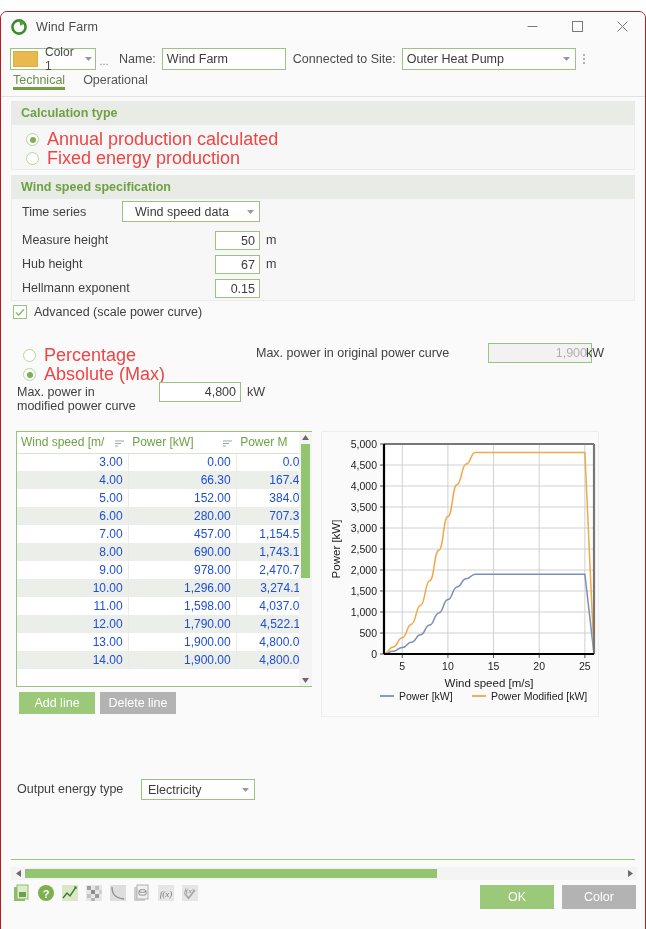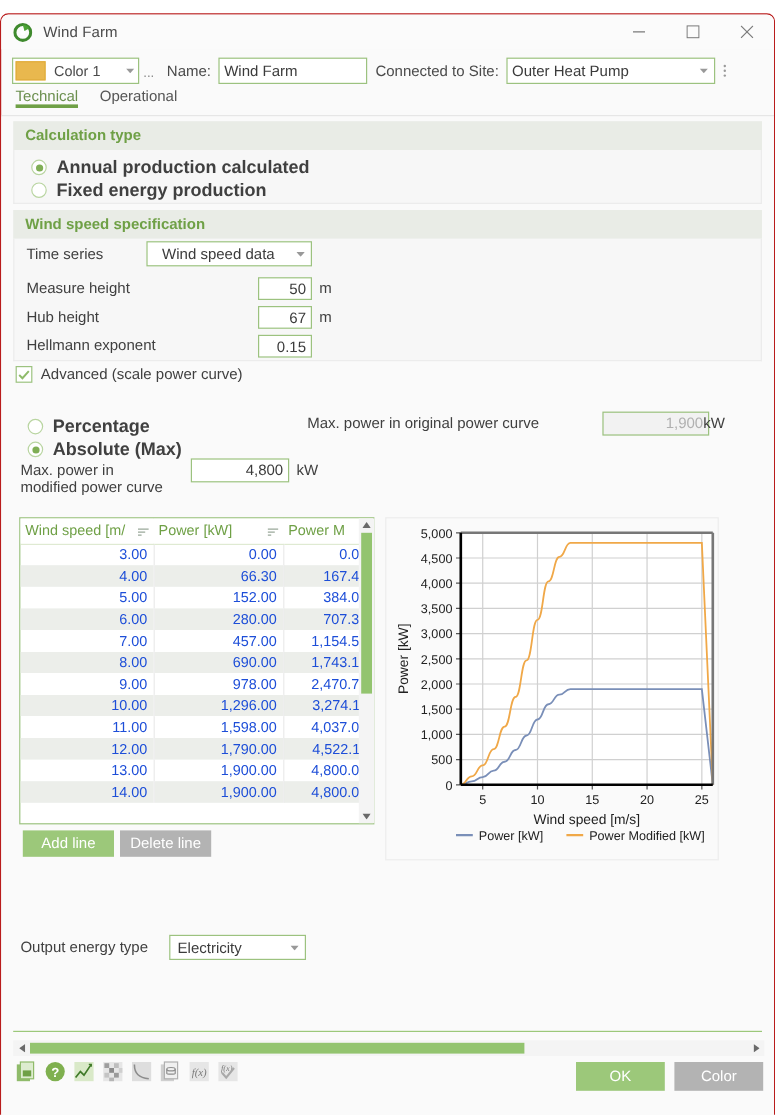--- a/index.html
+++ b/index.html
@@ -47,21 +47,21 @@
 
   
   .hdr {
     flex: 0 0 28px; height:28px;
     display:flex; align-items:center;
     padding: 0 9px; margin-top:4px;
     gap: 0;
   }
   .color-combo {
     display:flex; align-items:center;
-    width: 106px; height: 22px;
+    width: 86px; height: 22px;
     border: 1px solid #9cc27f;
     background:#fff;
   }
   .color-swatch {
     width: 25px; height: 16px; margin-left:2px;
     background: #e9b84e; border: 1px solid #e0ad3e;
   }
   .color-name { flex:1; padding-left:7px; font-size:12px; color:#4a4a4a; }
   .combo-arrow { width:14px; display:flex; align-items:center; justify-content:center; }
   .ellipsis-btn {
@@ -116,21 +116,21 @@
 
   
   .radio-row { display:flex; align-items:center; gap:8px; height:19px; }
   .radio {
     width:13px; height:13px; border-radius:50%;
     border:1px solid #b9d5a1; background:#fff;
     display:flex; align-items:center; justify-content:center; flex:0 0 13px;
   }
   .radio i { width:6px; height:6px; border-radius:50%; background:#7fae55; display:none; }
   .radio.checked i { display:block; }
-  .radio-lbl { font-size:15px; color:#404040;font-weight:bold; }
+  .radio-lbl { font-size:18px; color:#ef4444; }
 
   
   .chk {
     width:14px; height:14px; border:1px solid #9cc27f; background:#fff;
     display:flex; align-items:center; justify-content:center; flex:0 0 14px;
   }
   .chk svg { display:block; }
 
   .lbl { font-size:12.5px; color:#3f3f3f; }
   .unit { font-size:12.5px; color:#3f3f3f; }
@@ -341,21 +341,21 @@
     </div>
 
     <div style="position:absolute; left:16px; top:288px; width:130px; line-height:14px;" class="lbl">
       <div>Max. power in</div>
       <div>modified power curve</div>
     </div>
     <div class="numfield" style="position:absolute; left:158px; top:285px; width:82px; height:20px;">4,800</div>
     <div style="position:absolute; left:246px; top:288px;" class="unit">kW</div>
 
     <div style="position:absolute; left:255px; top:249px;" class="lbl">Max. power in original power curve</div>
-    <div class="numfield disabled" style="position:absolute; left:501px; top:246px; width:89px; height:20px;">1,900</div>
+    <div class="numfield disabled" style="position:absolute; left:487px; top:246px; width:104px; height:20px;">1,900</div>
     <div style="position:absolute; left:585px; top:249px;" class="unit">kW</div>
 
     <div class="tablebox" style="left:15px; top:334px; width:296px; height:256px;">
       <table class="grid">
         <colgroup>
             <col style="width:107px">
             <col style="width:104px">
             <col style="width:72px">
           </colgroup>
         <thead>

